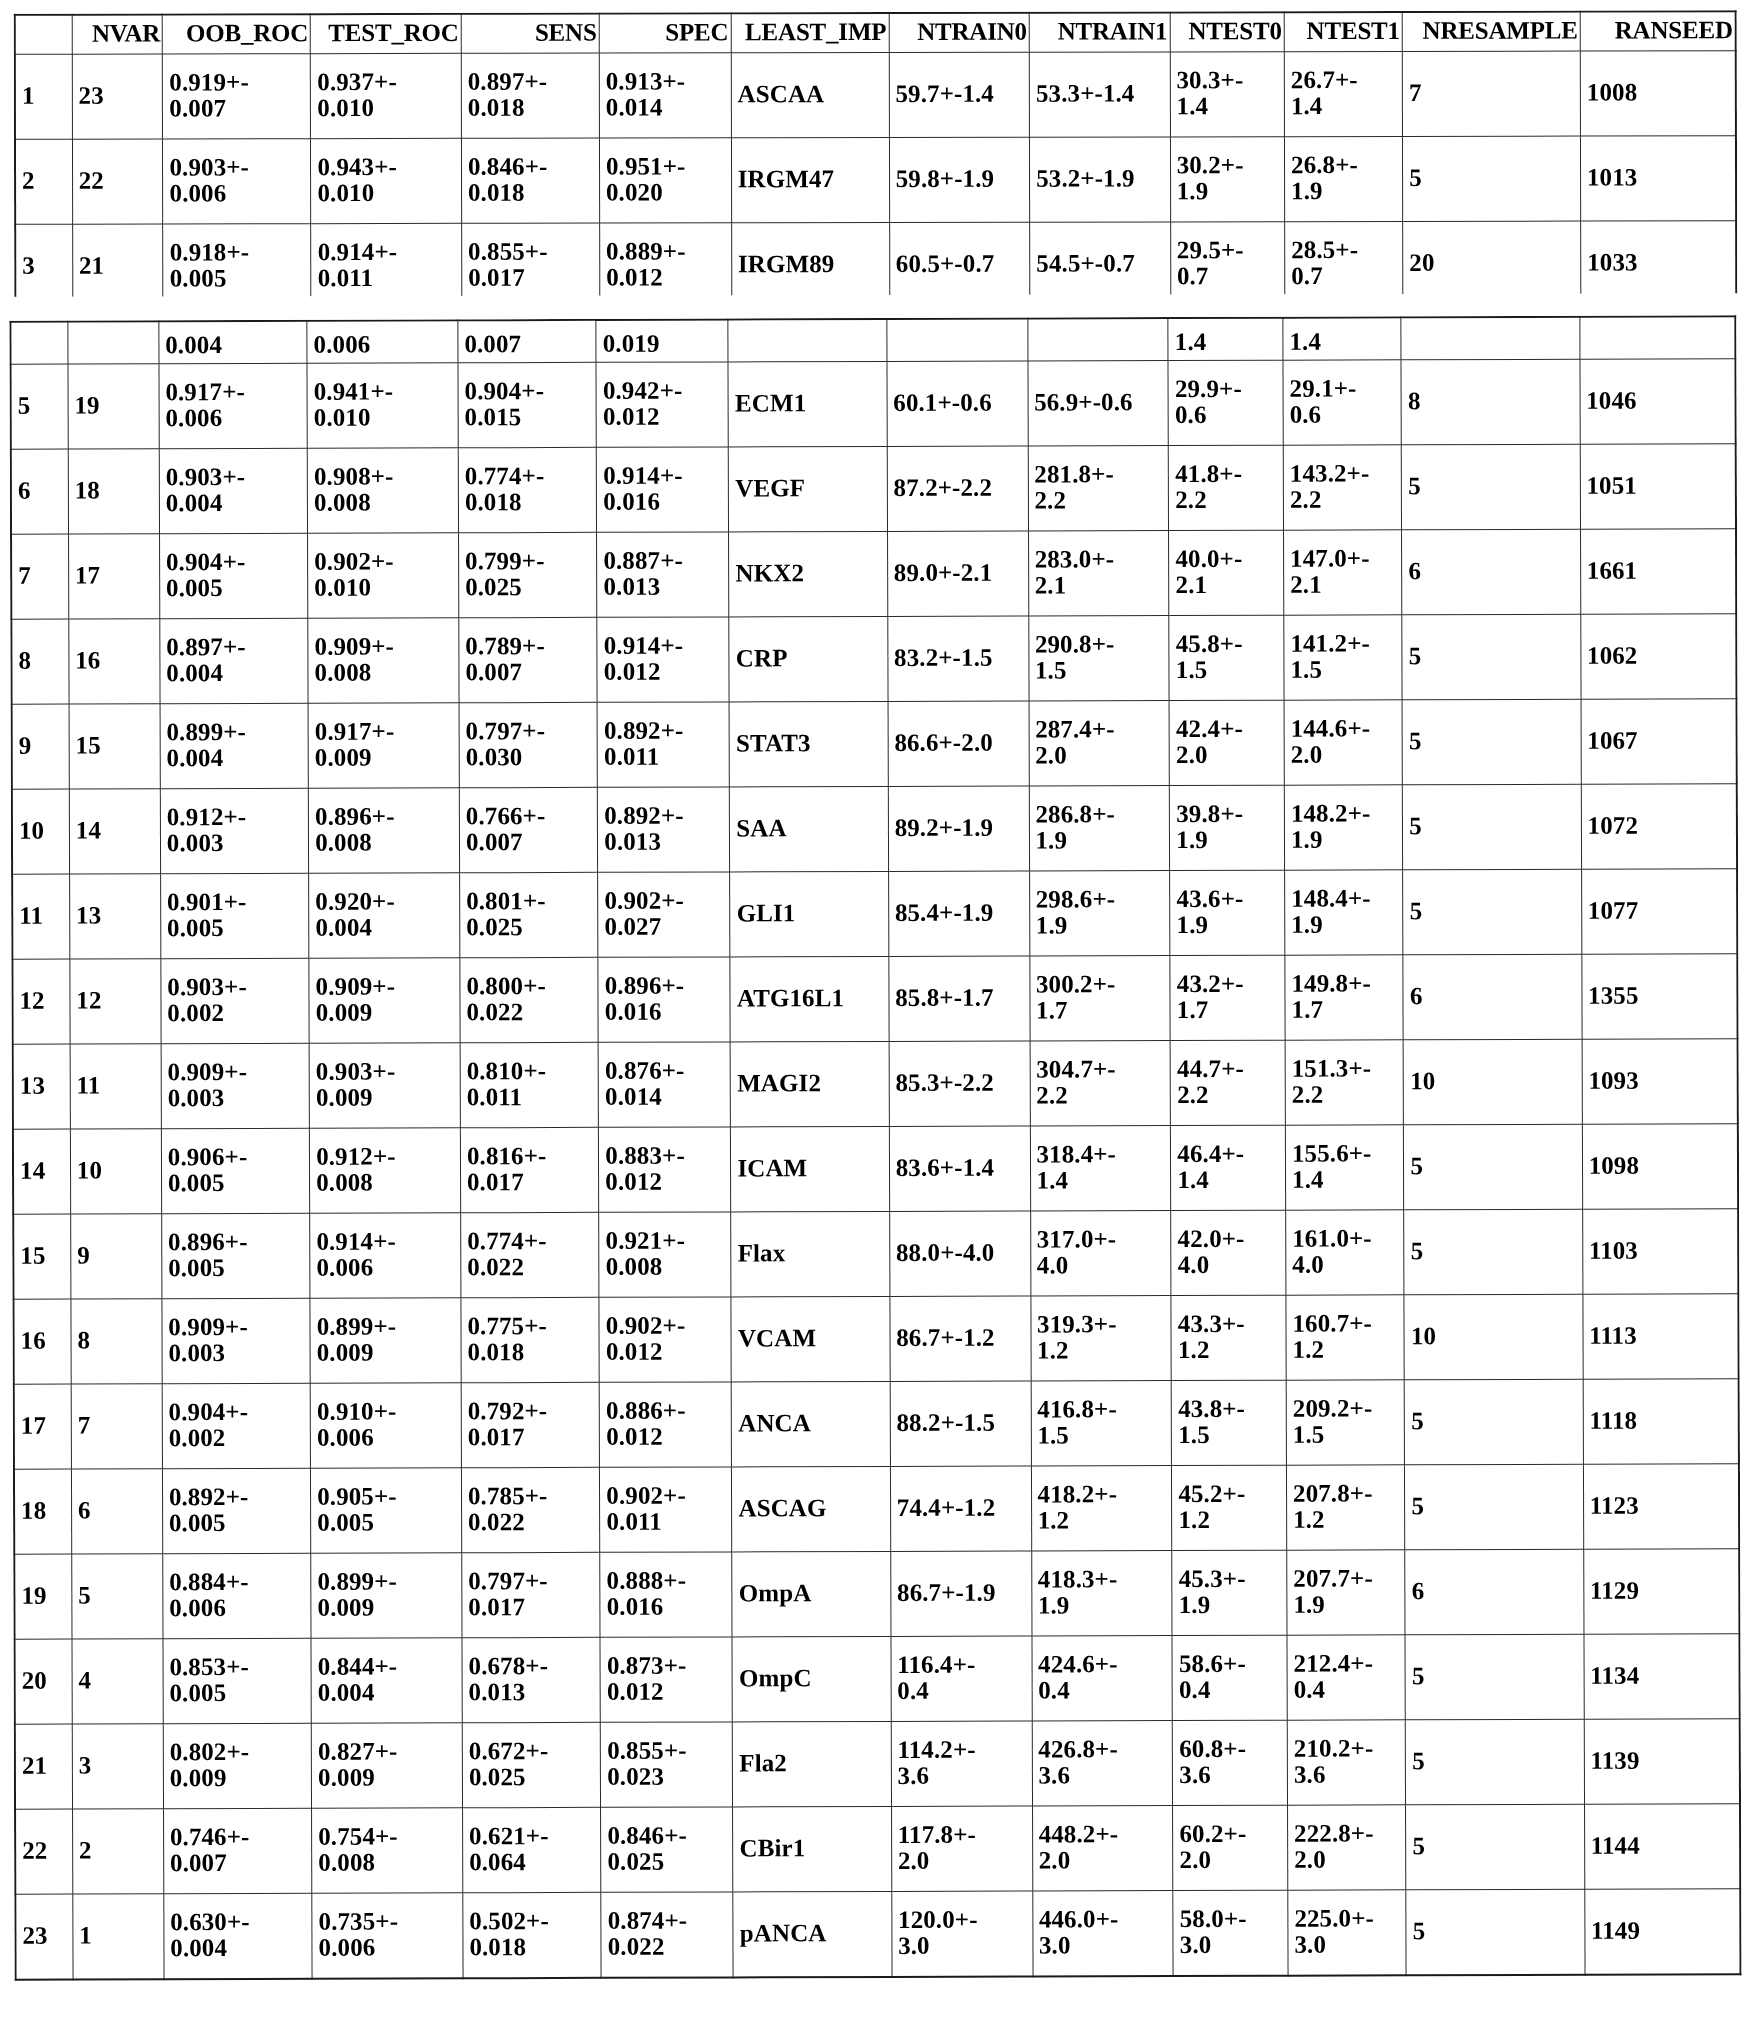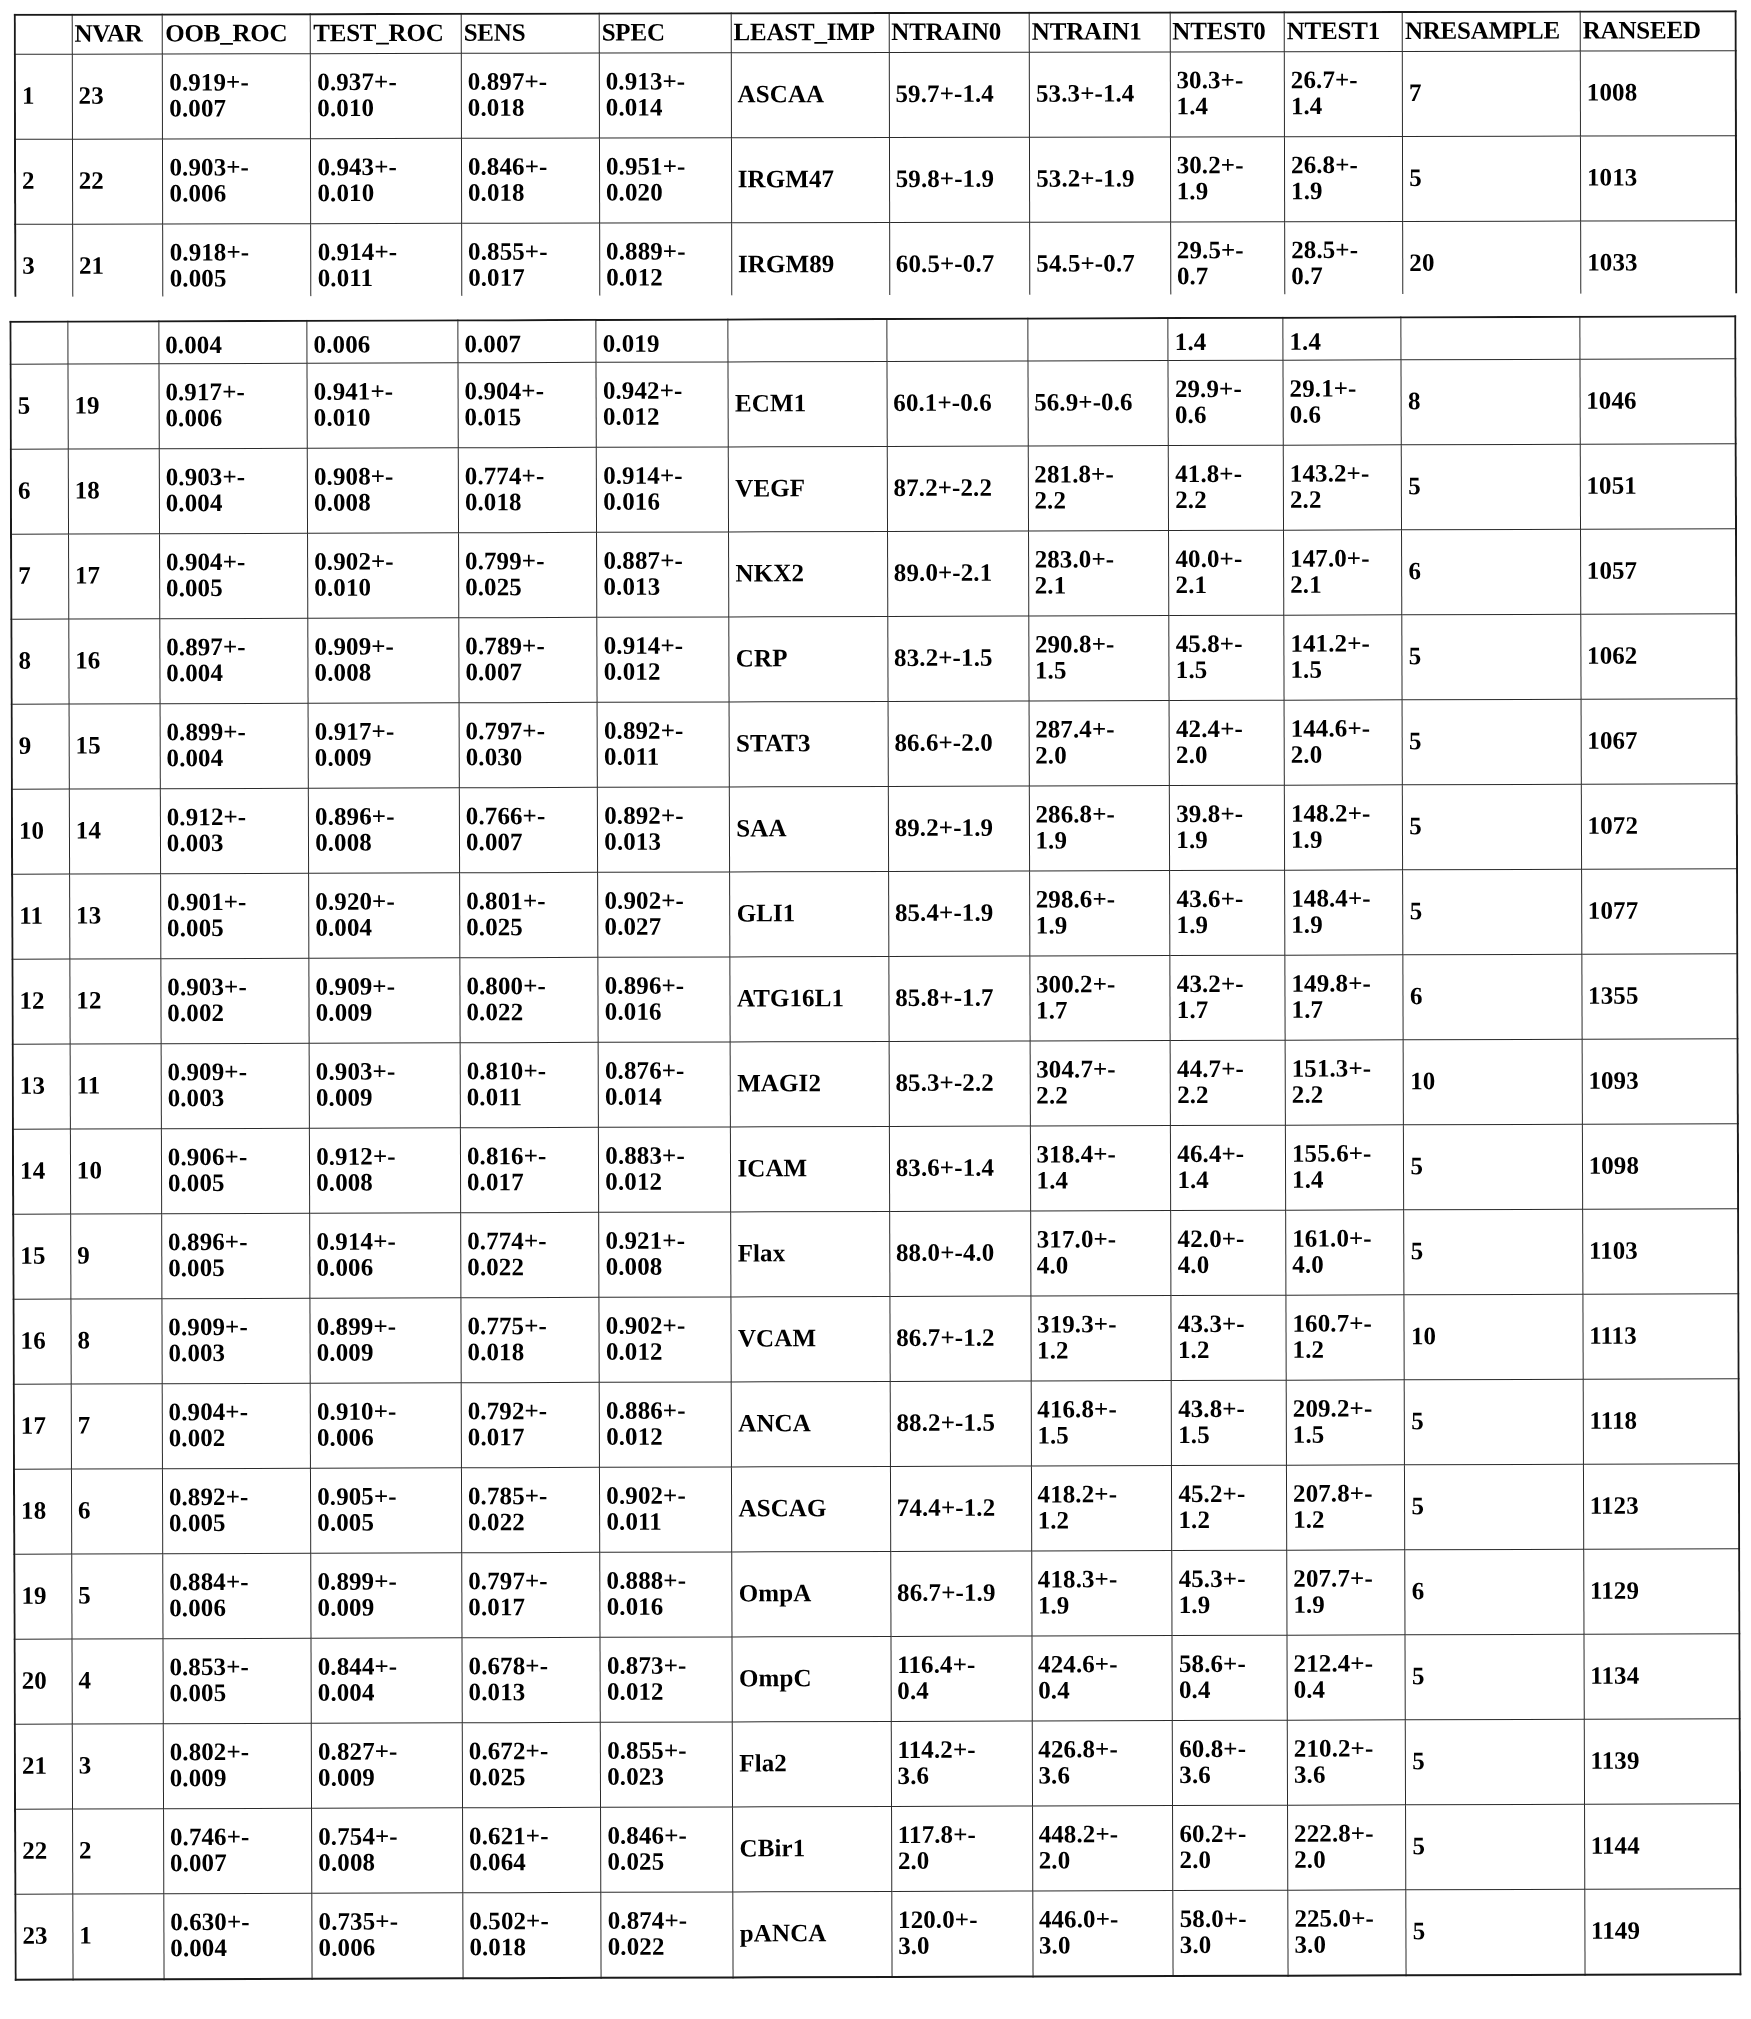--- a/index.html
+++ b/index.html
@@ -59,21 +59,21 @@
     font-size: 25px;
     line-height: 1.06;
     font-weight: bold;
     letter-spacing: 0.1px;
     text-align: left;
     word-break: keep-all;
     white-space: pre-line;
     overflow: hidden;
   }
   table.grid th {
-    text-align: left;
+    text-align: right;
     font-size: 25px;
     padding: 1px 2px 3px 2px;
     letter-spacing: -0.2px;
     height: 34px;
   }
   table.grid th.hdr-blank { }
 
   
   col.c-idx    { width: 46px; }
   col.c-nvar   { width: 73px; }
@@ -295,21 +295,21 @@
 0.013</td>
             <td class="least">NKX2</td>
             <td>89.0+-2.1</td>
             <td>283.0+-
 2.1</td>
             <td>40.0+-
 2.1</td>
             <td>147.0+-
 2.1</td>
             <td class="nres">6</td>
-            <td class="ran">1057</td>
+            <td class="ran">1661</td>
           </tr>
           <tr class="row-tall">
             <td class="idx">8</td>
             <td class="nvar">16</td>
             <td>0.897+-
 0.004</td>
             <td>0.909+-
 0.008</td>
             <td>0.789+-
 0.007</td>

